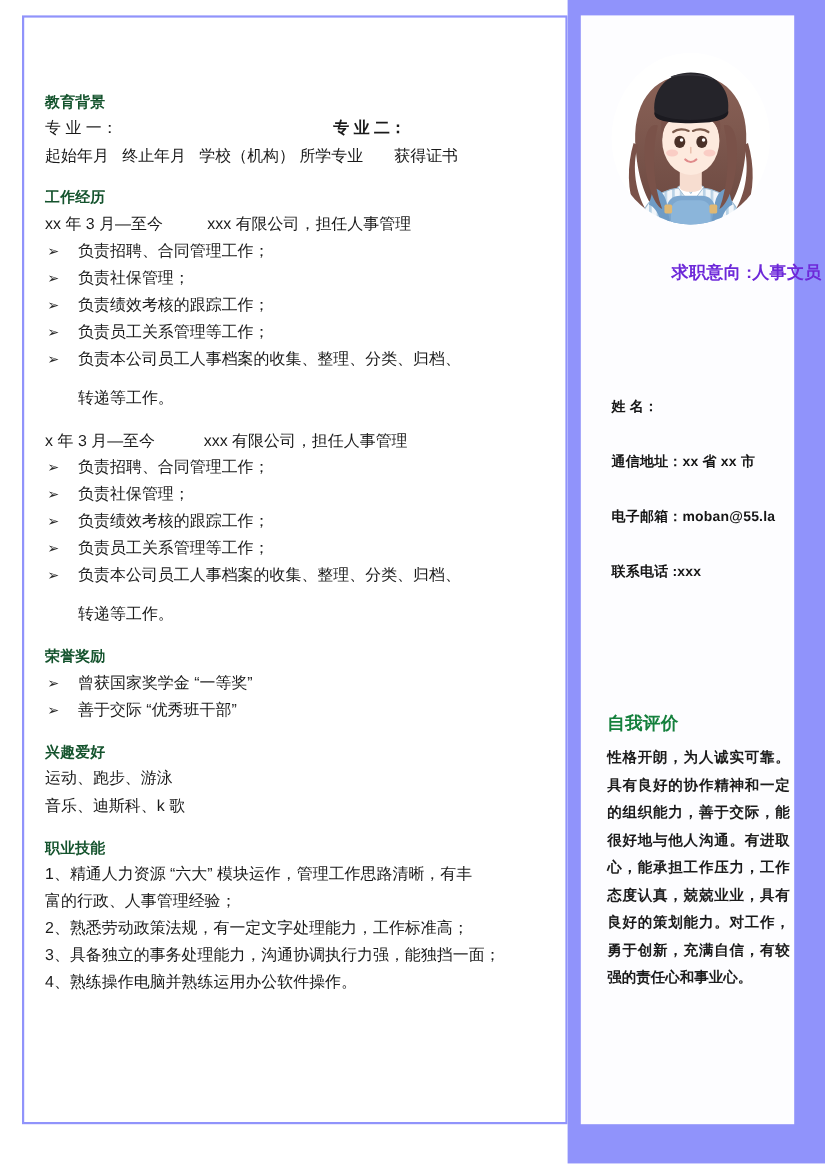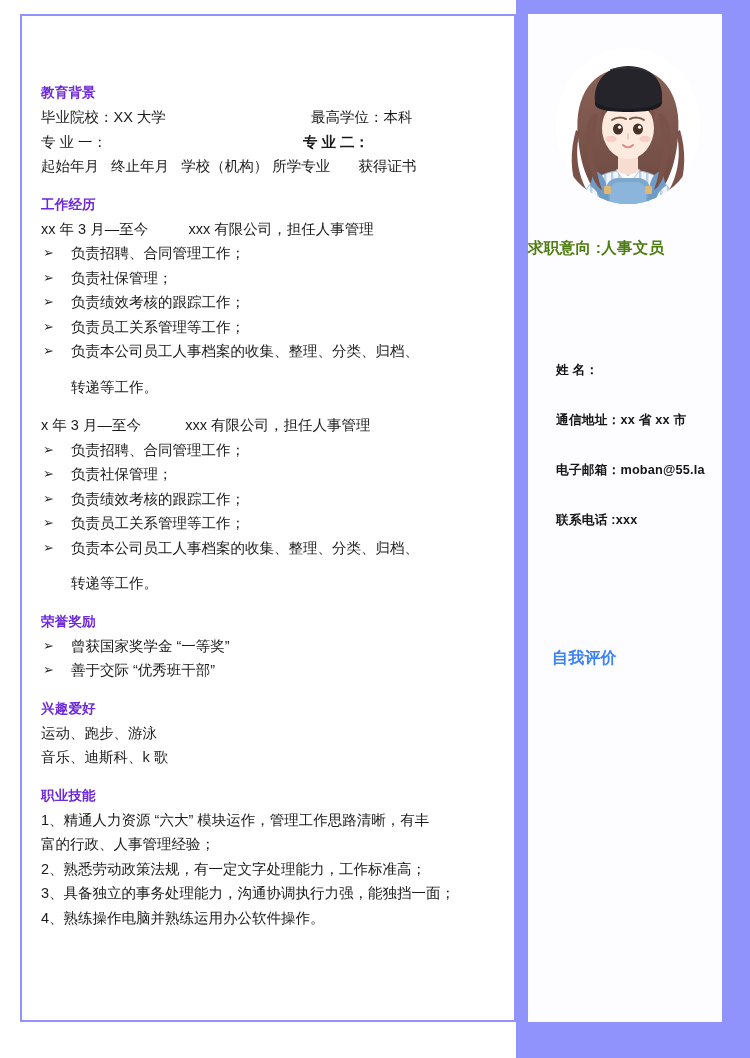--- a/index.html
+++ b/index.html
@@ -54,21 +54,21 @@
 
   
   .left-content {
     position: absolute;
     left: 41px;
     top: 84px;
     width: 455px;
   }
 
   .sec-head {
-    color: #6d28d9;
+    color: #14532d;
     font-weight: bold;
     font-size: 13.5px;
     line-height: 18px;
     margin: 0 0 3px 0;
     letter-spacing: 0.2px;
   }
   .sec {
     margin-bottom: 17px;
   }
   .line {
@@ -122,24 +122,24 @@
     top: 40px;
     width: 160px;
     height: 168px;
   }
 
   .objective {
     position: absolute;
     left: 528px;
     top: 238px;
     width: 219px;
-    text-align: left;
+    text-align: right;
     font-size: 15.5px;
     font-weight: bold;
-    color: #4d7c0f;
+    color: #6d28d9;
     letter-spacing: 0.3px;
   }
 
   .contact {
     position: absolute;
     left: 556px;
     top: 362px;
     width: 170px;
   }
   .contact .row {
@@ -154,21 +154,21 @@
   .selfeval {
     position: absolute;
     left: 552px;
     top: 648px;
     width: 166px;
   }
   .selfeval h3 {
     margin: 0 0 7px 0;
     font-size: 16px;
     font-weight: bold;
-    color: #3b82f6;
+    color: #15803d;
     letter-spacing: 0.2px;
   }
   .selfeval p {
     margin: 0;
     font-size: 13.2px;
     font-weight: bold;
     line-height: 25px;
     color: #1b1b1b;
     text-align: justify;
     text-justify: inter-character;
@@ -181,24 +181,20 @@
 
   <div class="right-frame"></div>
   <div class="right-inner"></div>
 
   <div class="left-panel"></div>
 
   <div class="left-content">
 
     <div class="sec">
       <div class="sec-head">教育背景</div>
-      <div class="edu-row">
-        <span class="line c1">毕业院校：XX 大学</span>
-        <span class="line c2">最高学位：本科</span>
-      </div>
       <div class="edu-row">
         <span class="line c1">专 业 一：</span>
         <span class="line c2b">专 业 二：</span>
       </div>
       <div class="line">起始年月   终止年月   学校（机构） 所学专业       获得证书</div>
     </div>
 
     <div class="sec">
       <div class="sec-head">工作经历</div>
 
@@ -322,15 +318,16 @@
 
   <div class="contact">
     <div class="row">姓     名：</div>
     <div class="row">通信地址：xx 省 xx 市</div>
     <div class="row">电子邮箱：moban@55.la</div>
     <div class="row">联系电话 :xxx</div>
   </div>
 
   <div class="selfeval">
     <h3>自我评价</h3>
+    <p>性格开朗，为人诚实可靠。具有良好的协作精神和一定的组织能力，善于交际，能很好地与他人沟通。有进取心，能承担工作压力，工作态度认真，兢兢业业，具有良好的策划能力。对工作，勇于创新，充满自信，有较强的责任心和事业心。</p>
   </div>
 
 </div>
 
 </body></html>

